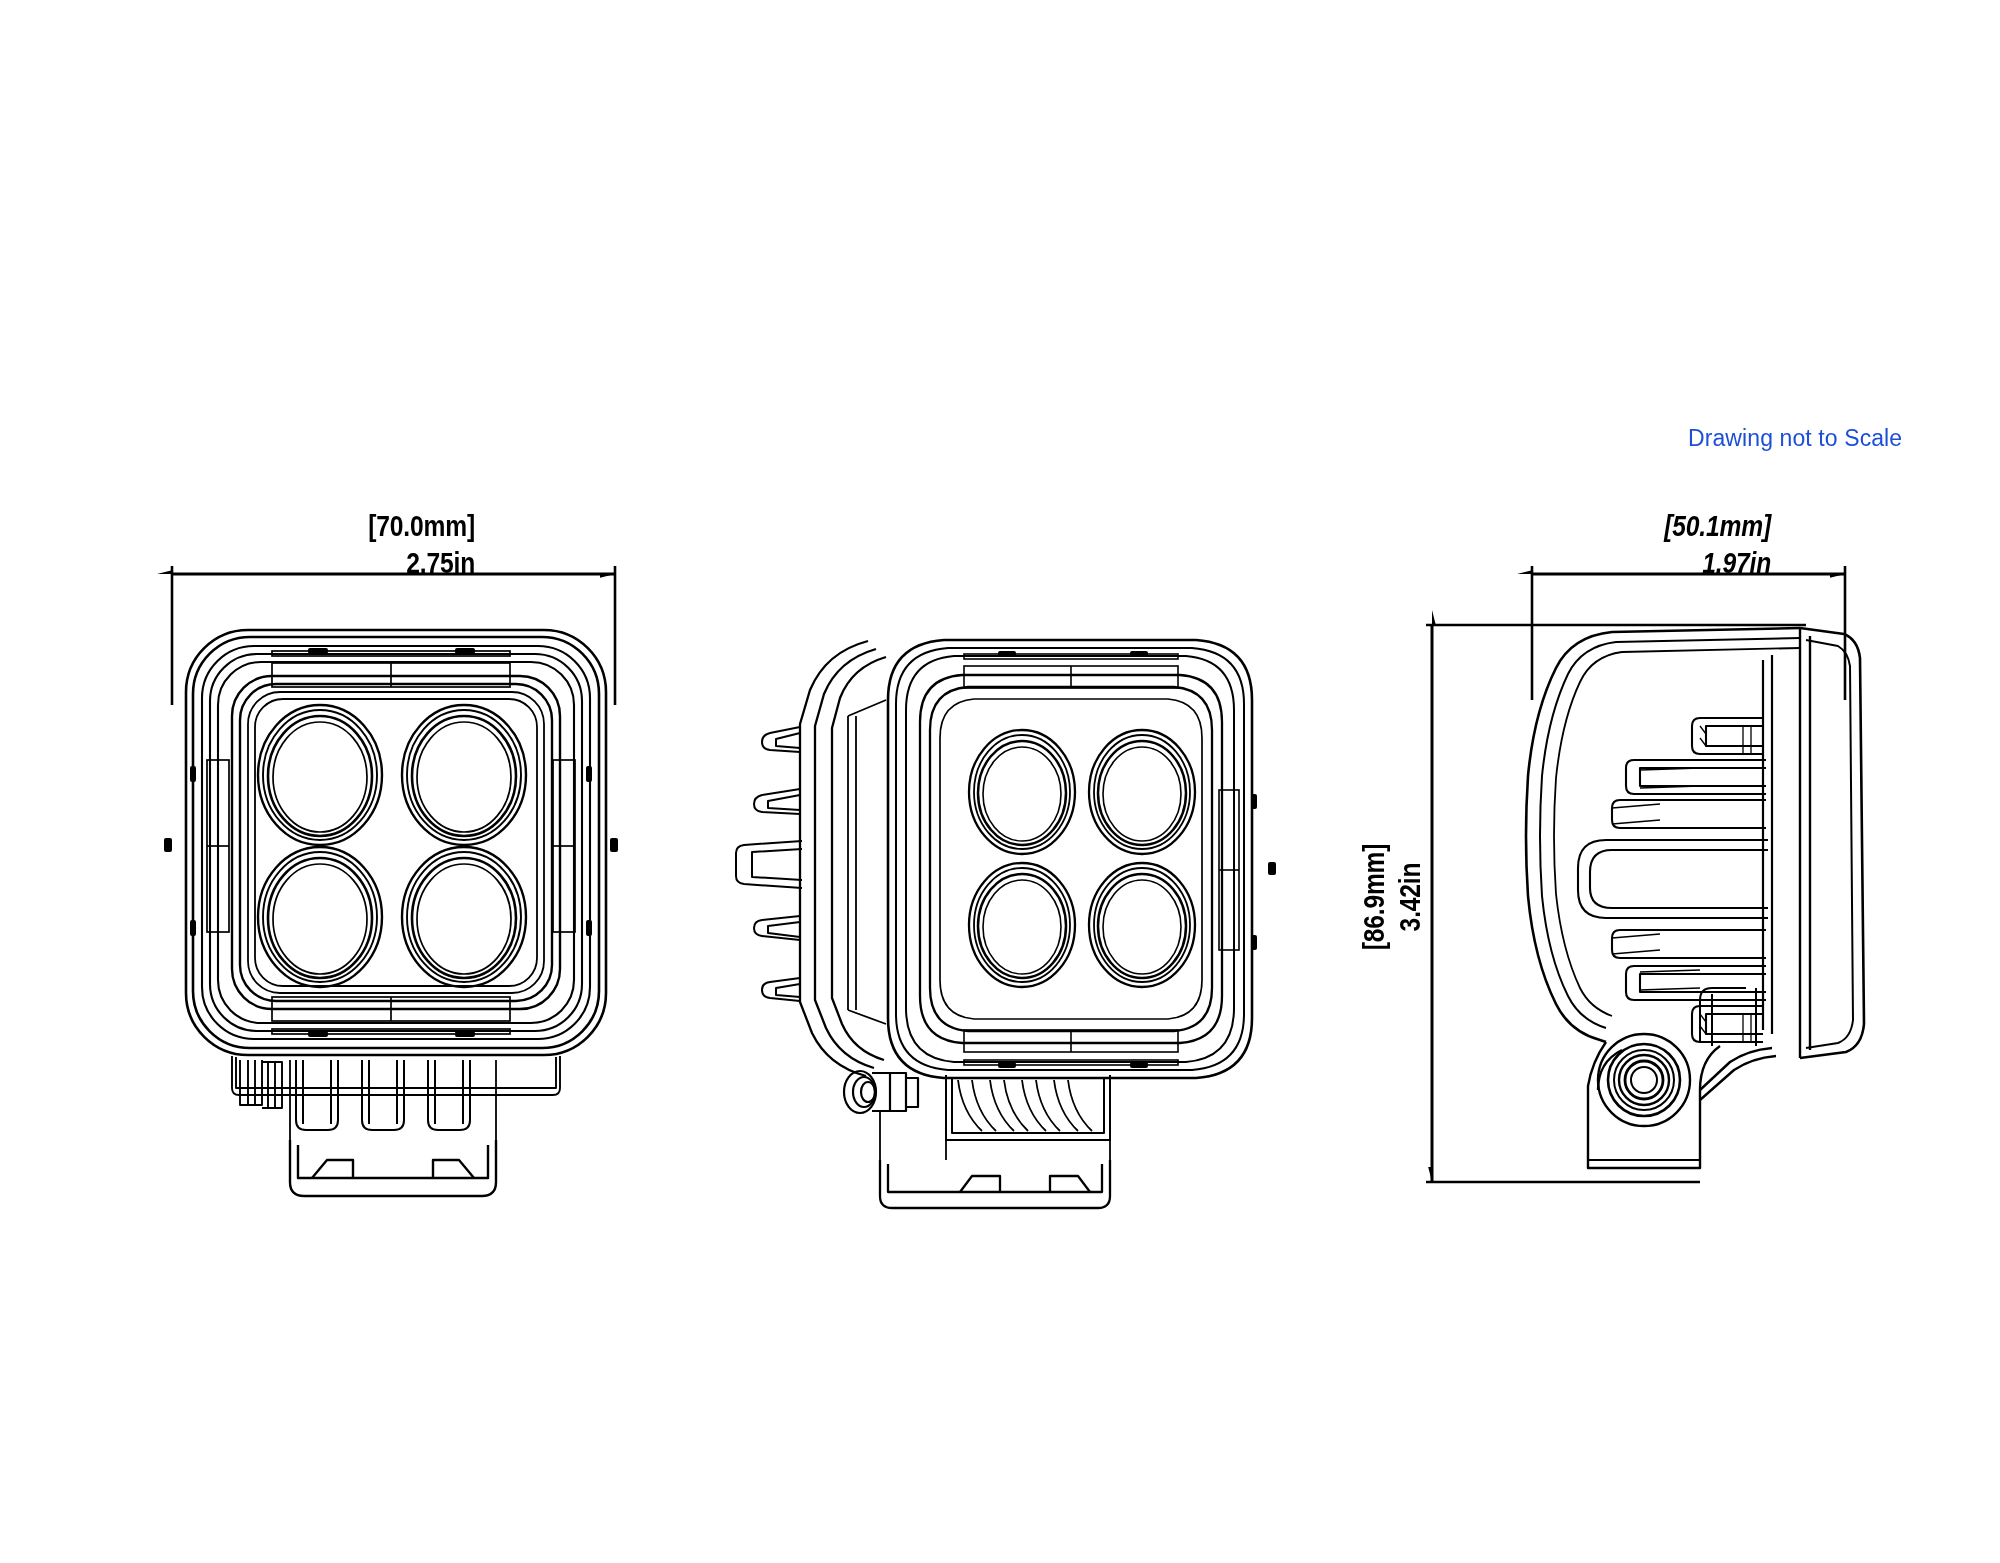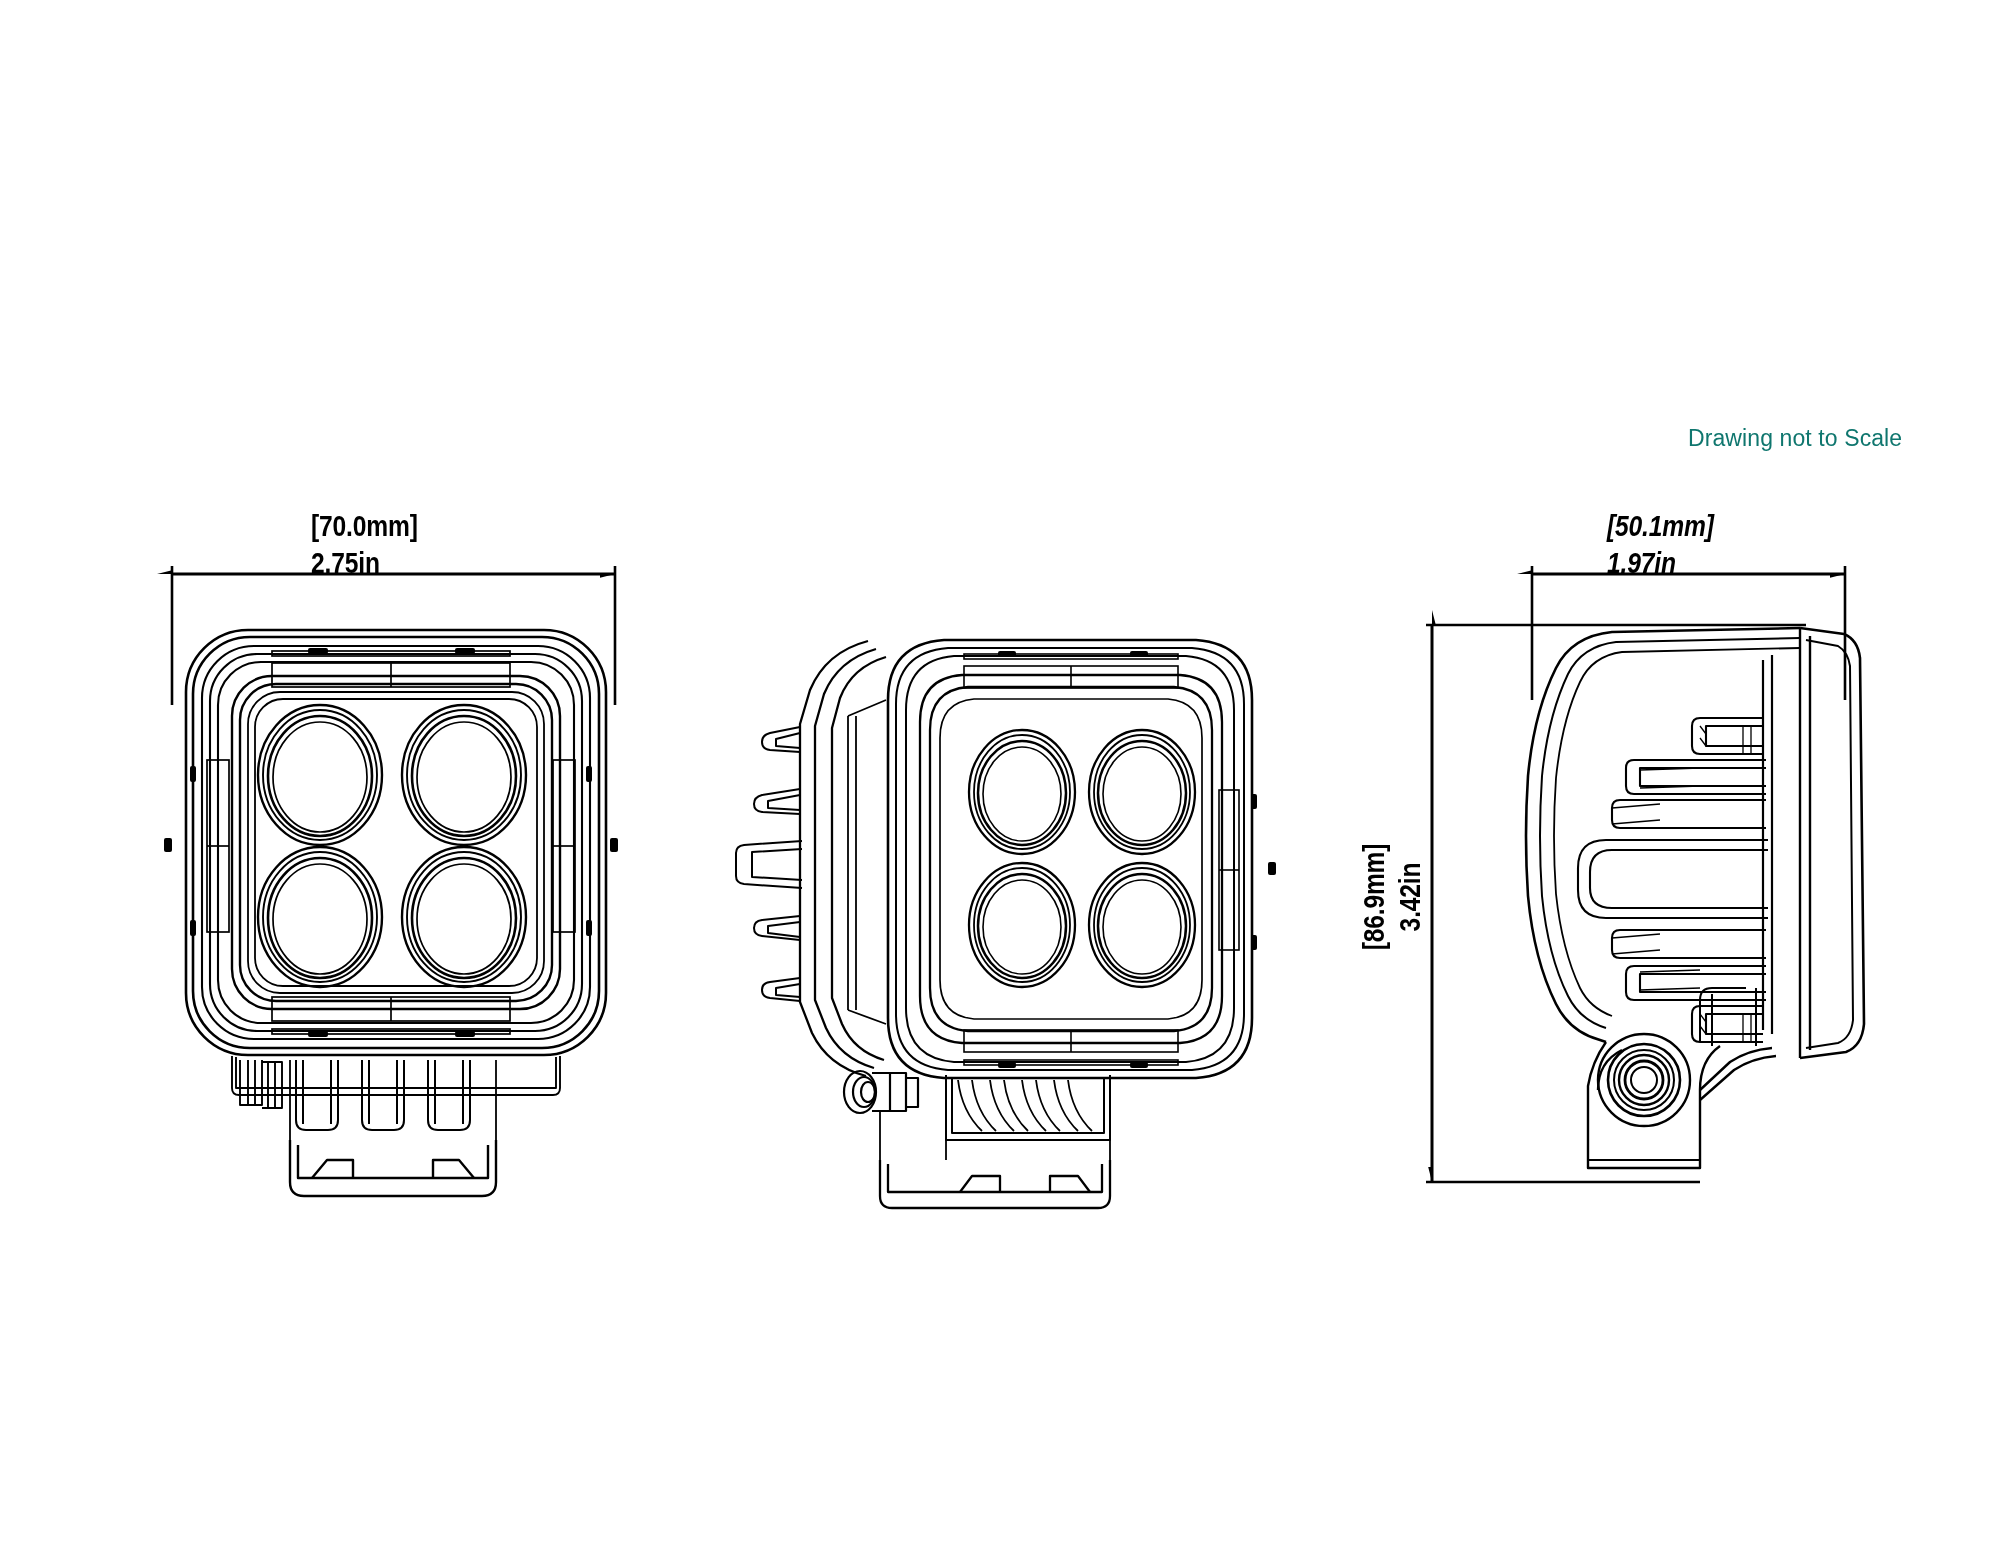--- a/index.html
+++ b/index.html
@@ -19,42 +19,42 @@
     position: absolute;
     left: 0;
     top: 0;
     width: 2000px;
     height: 1563px;
   }
   .note-text {
     position: absolute;
     font-family: "Liberation Sans", sans-serif;
     font-size: 23px;
-    color: #0f766e;
+    color: #1d4ed8;
     white-space: nowrap;
     letter-spacing: 0.1px;
   }
   .dim-text {
     position: absolute;
     font-family: "Liberation Sans", sans-serif;
     font-weight: bold;
     font-size: 30px;
     color: #000000;
     white-space: nowrap;
     letter-spacing: -0.2px;
     transform: scaleX(0.82);
     transform-origin: center center;
   }
   .dim-text.vert {
     transform: rotate(-90deg) scaleX(0.82);
     transform-origin: center center;
   }
   .dim-stack {
     position: absolute;
-    text-align: left;
+    text-align: right;
   }
 </style>
 </head>
 <body>
 
 <svg id="drawing-canvas" viewBox="0 0 2000 1563" xmlns="http://www.w3.org/2000/svg">
 
   <defs>
     <marker id="arrL" markerWidth="16" markerHeight="10" refX="15" refY="5" orient="auto" markerUnits="userSpaceOnUse">
       <path d="M15,5 L0,5 L15,1.2 L15,8.8 Z" fill="#000"></path>

